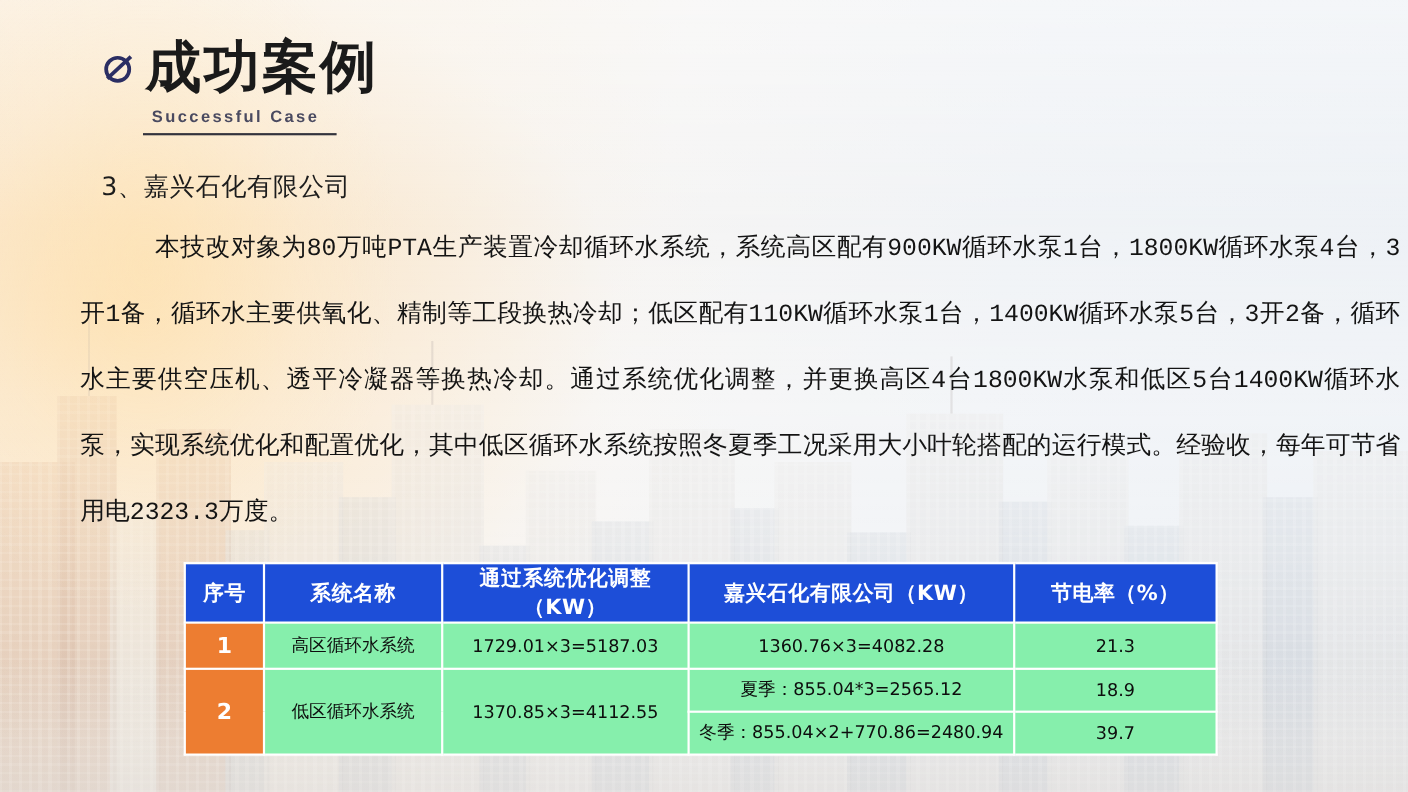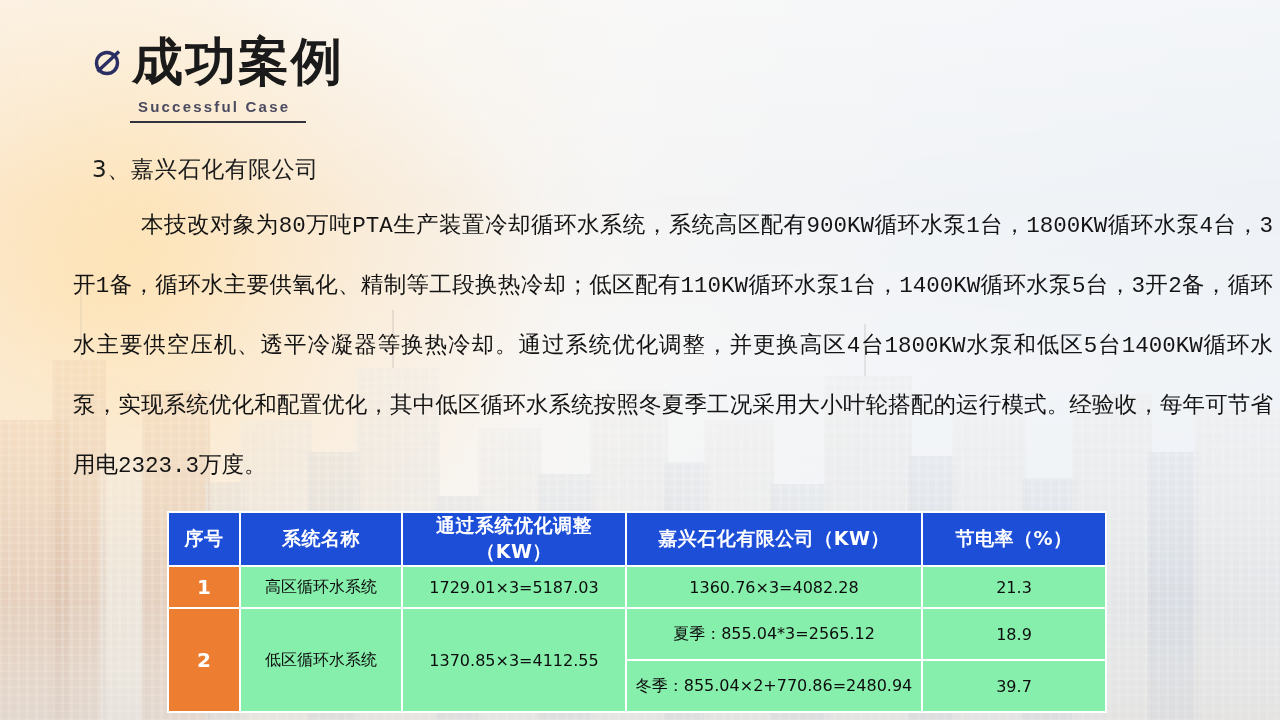--- a/index.html
+++ b/index.html
@@ -98,21 +98,21 @@
     border:2px solid #ffffff; text-align:center; vertical-align:middle;
     font-family:"DejaVu Sans","Liberation Sans",sans-serif;
   }
   thead th {
     background:#1d4ed8; color:#ffffff; font-weight:bold;
     font-size:19px; height:45px; letter-spacing:0.5px;
   }
   td.idx { background:#ED7D31; color:#ffffff; font-weight:bold; font-size:20px; }
   td.cell { background:#86efac; color:#0d0d0d; font-size:16px; font-weight:normal; }
   tbody tr.r1 td { height:42px; }
-  tbody tr.r2a td, tbody tr.r2b td { height:52px; }
+  tbody tr.r2a td, tbody tr.r2b td { height:39px; }
 
   .col-1 { width:72px; }
   .col-2 { width:162px; }
   .col-3 { width:224px; }
   .col-4 { width:296px; }
   .col-5 { width:184px; }
 </style>
 </head>
 <body>
 

